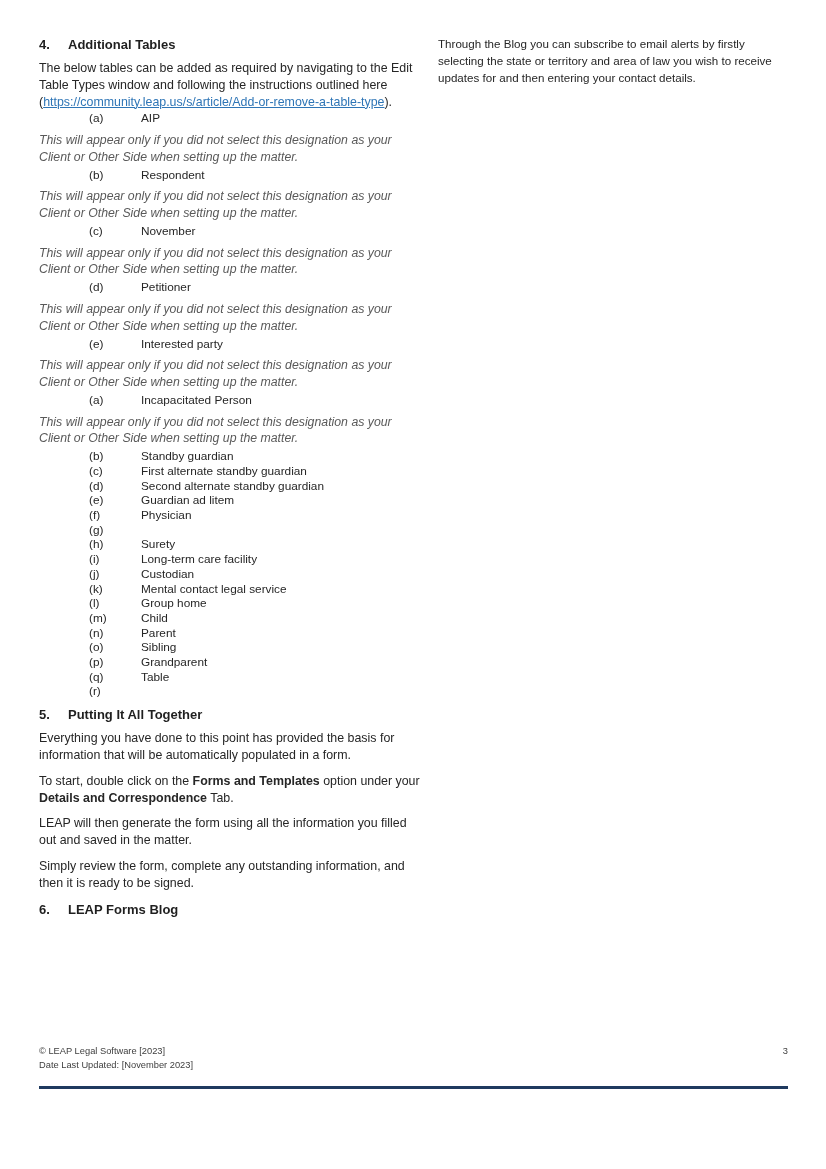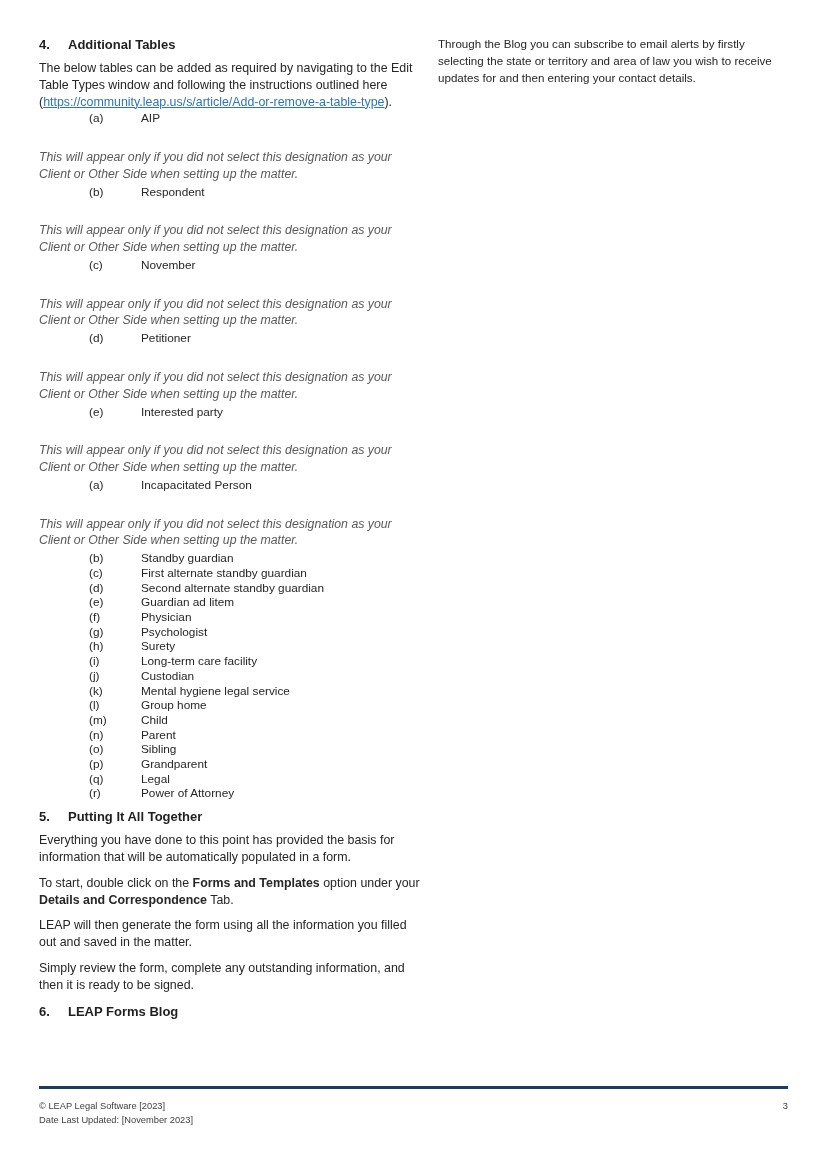--- a/index.html
+++ b/index.html
@@ -52,21 +52,21 @@
   }
   .para.tight { margin-bottom: 1px; }
 
   .col-right .para { font-size: 11.6px; }
 
   .note {
     font-size: 12.3px;
     line-height: 16.8px;
     font-style: italic;
     color: var(--note-text);
-    margin: 23px 0 2px 0;
+    margin: 6px 0 2px 0;
   }
 
   .list-item {
     display: flex;
     font-size: 11.8px;
     line-height: 14.7px;
     padding-left: 50px;
     margin: 0;
   }
   .marker { width: 52px; flex: none; }
@@ -85,21 +85,21 @@
     left: 39px;
     width: 749px;
     top: 1086px;
     height: 3px;
     background: var(--rule-color);
   }
   .footer {
     position: absolute;
     left: 39px;
     width: 749px;
-    top: 1099px;
+    top: 1044px;
     display: flex;
     justify-content: space-between;
     align-items: flex-start;
     font-size: 9.3px;
     line-height: 14px;
     color: var(--footer-text);
   }
   .footer-left div { white-space: nowrap; }
   .page-number { text-align: right; }
 </style>
@@ -156,37 +156,36 @@
         <div class="block list-item">
           <span class="marker">(e)</span>
           <span class="item-text">Guardian ad litem</span>
         </div>
         <div class="block list-item">
           <span class="marker">(f)</span>
           <span class="item-text">Physician</span>
         </div>
         <div class="block list-item">
           <span class="marker">(g)</span>
-          <span class="item-text">Psychologist</span>
         </div>
         <div class="block list-item">
           <span class="marker">(h)</span>
           <span class="item-text">Surety</span>
         </div>
         <div class="block list-item">
           <span class="marker">(i)</span>
           <span class="item-text">Long-term care facility</span>
         </div>
         <div class="block list-item">
           <span class="marker">(j)</span>
           <span class="item-text">Custodian</span>
         </div>
         <div class="block list-item">
           <span class="marker">(k)</span>
-          <span class="item-text">Mental hygiene legal service</span>
+          <span class="item-text">Mental contact legal service</span>
         </div>
         <div class="block list-item">
           <span class="marker">(l)</span>
           <span class="item-text">Group home</span>
         </div>
         <div class="block list-item">
           <span class="marker">(m)</span>
           <span class="item-text">Child</span>
         </div>
         <div class="block list-item">
@@ -196,25 +195,24 @@
         <div class="block list-item">
           <span class="marker">(o)</span>
           <span class="item-text">Sibling</span>
         </div>
         <div class="block list-item">
           <span class="marker">(p)</span>
           <span class="item-text">Grandparent</span>
         </div>
         <div class="block list-item">
           <span class="marker">(q)</span>
-          <span class="item-text">Legal</span>
+          <span class="item-text">Table</span>
         </div>
         <div class="block list-item">
           <span class="marker">(r)</span>
-          <span class="item-text">Power of Attorney</span>
         </div>
         <div class="block heading"><span class="h-num">5.</span><span>Putting It All Together</span></div>
         <p class="block para"><span class="">Everything you have done to this point has provided the basis for information that will be automatically populated in a form.</span></p>
         <p class="block para"><span class="">To start, double click on the </span><span class="bold">Forms and Templates</span><span class=""> option under your </span><span class="bold">Details and Correspondence</span><span class=""> Tab.</span></p>
         <p class="block para"><span class="">LEAP will then generate the form using all the information you filled out and saved in the matter.</span></p>
         <p class="block para"><span class="">Simply review the form, complete any outstanding information, and then it is ready to be signed.</span></p>
         <div class="block heading"><span class="h-num">6.</span><span>LEAP Forms Blog</span></div>
       </div>
     <div class="col col-right" id="right-col">
         <p class="block para"><span class="">Through the Blog you can subscribe to email alerts by firstly selecting the state or territory and area of law you wish to receive updates for and then entering your contact details.</span></p>

